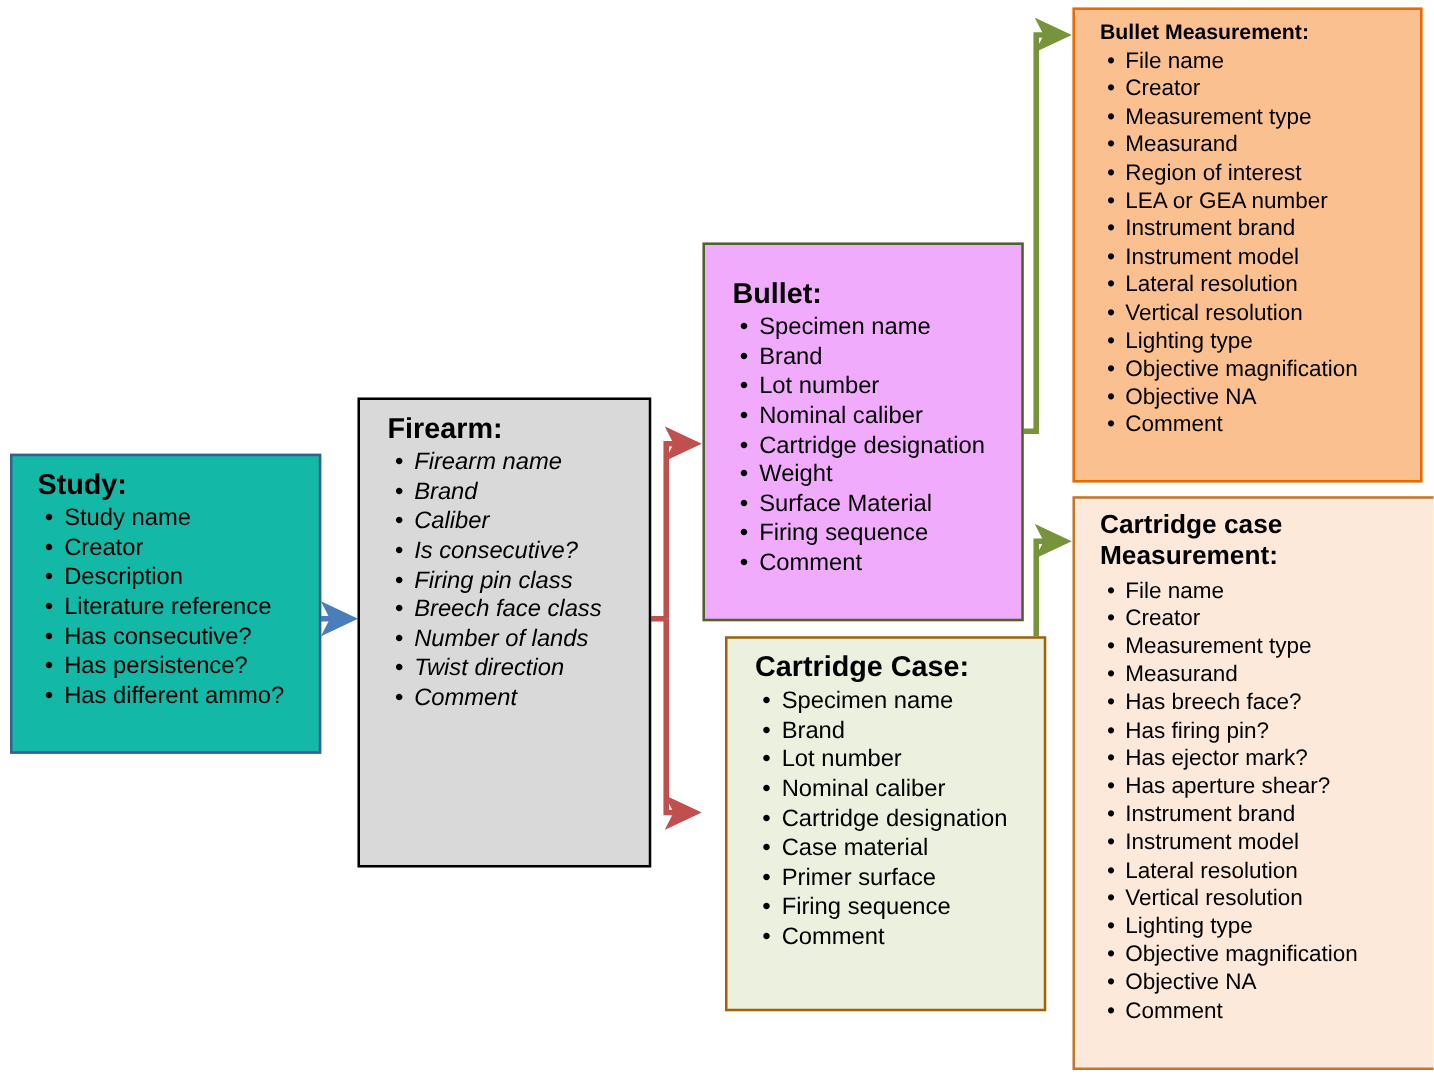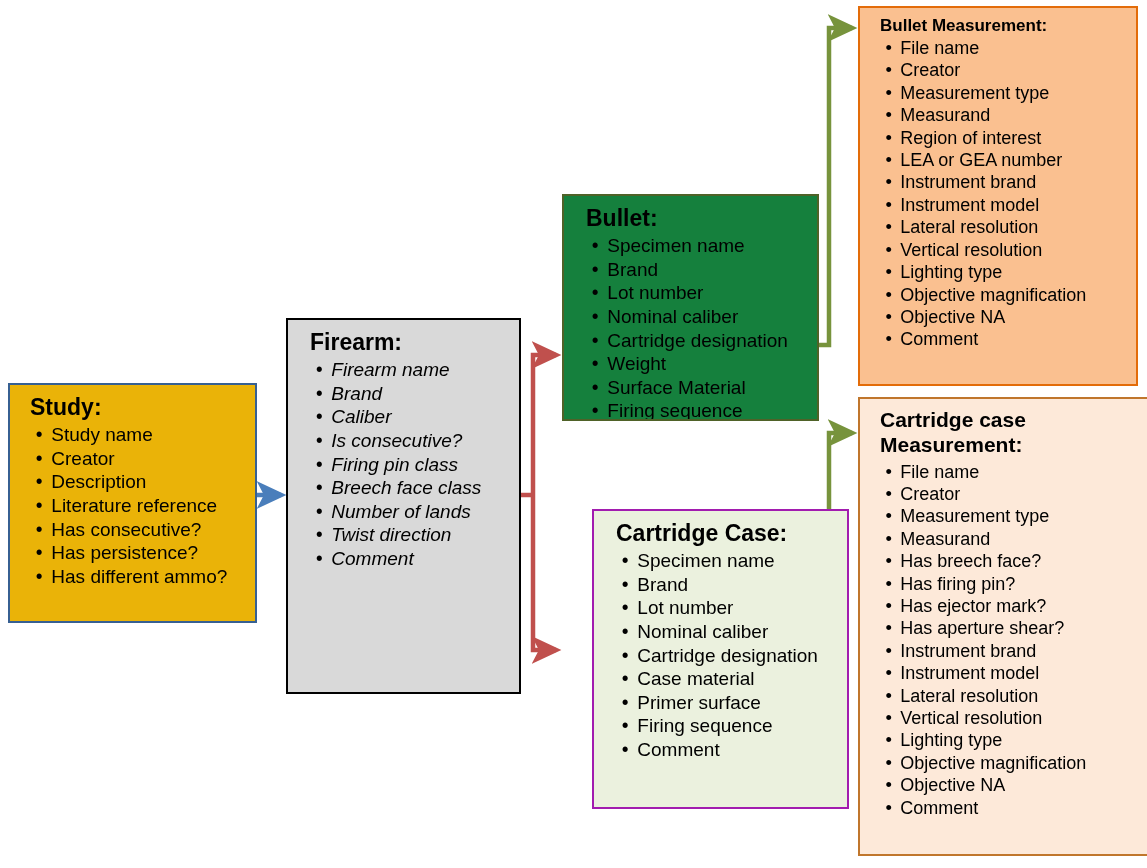--- a/index.html
+++ b/index.html
@@ -41,53 +41,52 @@
     content: "\2022";
     display: inline-block;
     width: 0.80em;
     margin-left: 0.30em;
     font-size: 1.02em;
   }
 
   
   #study {
     left: 8px; top: 363px; width: 249px; height: 240px;
-    background: #eab308;
+    background: #14b8a6;
     border: 2px solid #376092;
     padding: 9px 0 0 20px;
-    margin-top: 20px;
   }
   #study .title { font-size: 23px; }
   #study ul { margin-top: 2px; font-size: 19px; }
 
   
   #firearm {
     left: 286px; top: 318px; width: 235px; height: 376px;
     background: #d9d9d9;
     border: 2px solid #000000;
     padding: 9px 0 0 22px;
   }
   #firearm .title { font-size: 23px; }
   #firearm ul { margin-top: 2px; font-size: 19px; font-style: italic; }
 
   
   #bullet {
-    left: 562px; top: 194px; width: 257px; height: 227px;
-    background: #15803d;
+    left: 562px; top: 194px; width: 257px; height: 303px;
+    background: #f0abfc;
     border: 2px solid #4f6228;
-    padding: 9px 0 0 22px;
+    padding: 25px 0 0 22px;
   }
   #bullet .title { font-size: 23px; }
   #bullet ul { margin-top: 2px; font-size: 19px; }
 
   
   #cartridge-case {
-    left: 592px; top: 509px; width: 257px; height: 300px;
+    left: 580px; top: 509px; width: 257px; height: 300px;
     background: #ebf1de;
-    border: 2px solid #a21caf;
+    border: 2px solid #a16207;
     padding: 9px 0 0 22px;
   }
   #cartridge-case .title { font-size: 23px; }
   #cartridge-case ul { margin-top: 2px; font-size: 19px; }
 
   
   #bullet-measurement {
     left: 858px; top: 6px; width: 280px; height: 380px;
     background: #fac090;
     border: 2px solid #e36c09;

